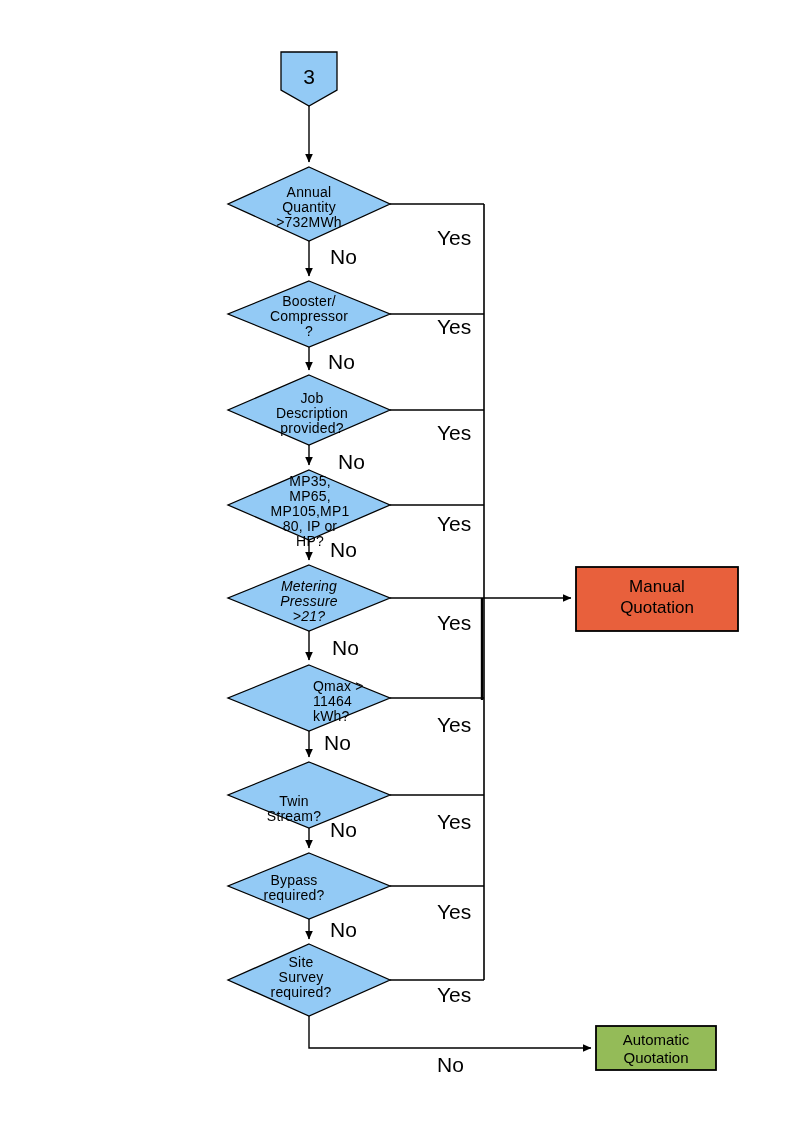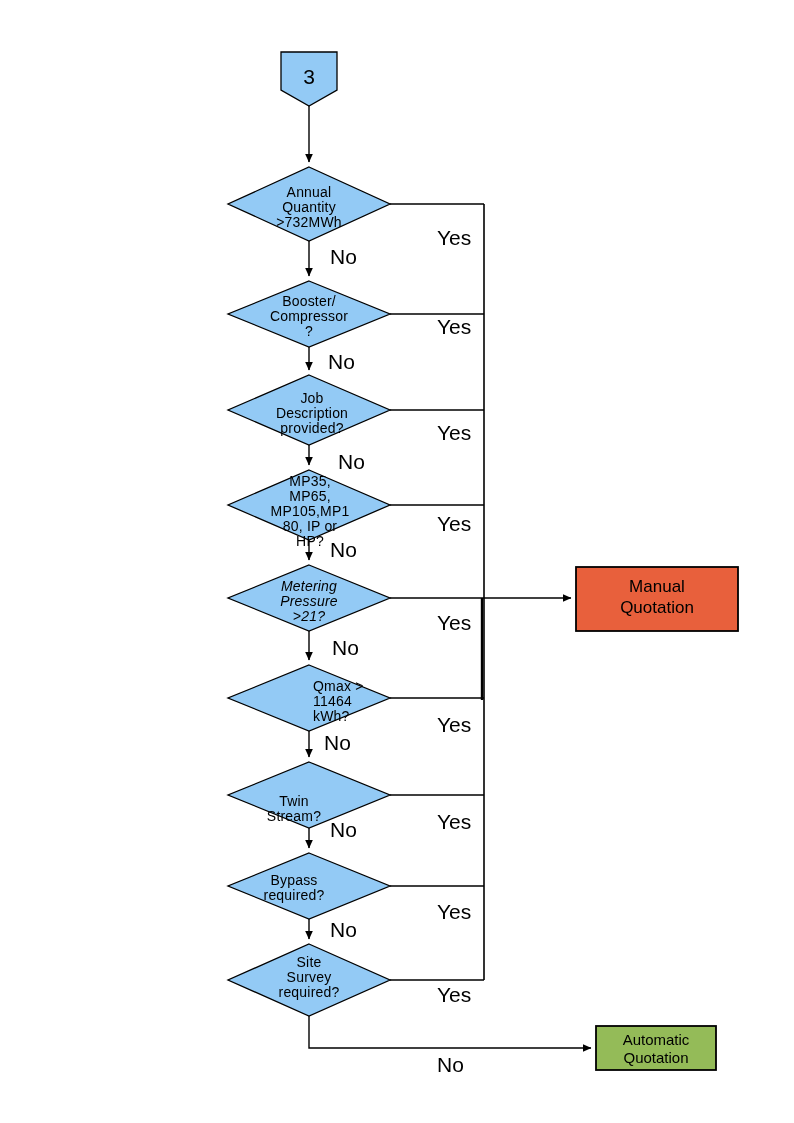--- a/index.html
+++ b/index.html
@@ -136,21 +136,21 @@
 <div class="node-text diamond-text left-align" style="left:277px; top:679px; width:100px;margin-left:36px;">Qmax &gt;
 11464
 kWh?</div>
 
 <div class="node-text diamond-text" style="left:234px; top:782px; width:120px;margin-top:12px;">Twin
 Stream?</div>
 
 <div class="node-text diamond-text" style="left:234px; top:873px; width:120px;">Bypass
 required?</div>
 
-<div class="node-text diamond-text" style="left:249px; top:955px; width:120px;">Site
+<div class="node-text diamond-text" style="left:241px; top:955px; width:120px;">Site
 Survey
 required?</div>
 
 <div class="node-text terminal-text" style="left:576px; top:577px; width:162px;">Manual
 Quotation</div>
 
 <div class="node-text terminal-text" style="left:596px; top:1031px; width:120px; font-size:15px;text-align:center;">Automatic
 Quotation</div>
 
 <div class="edge-label" style="left:330px; top:245px;">No</div>

